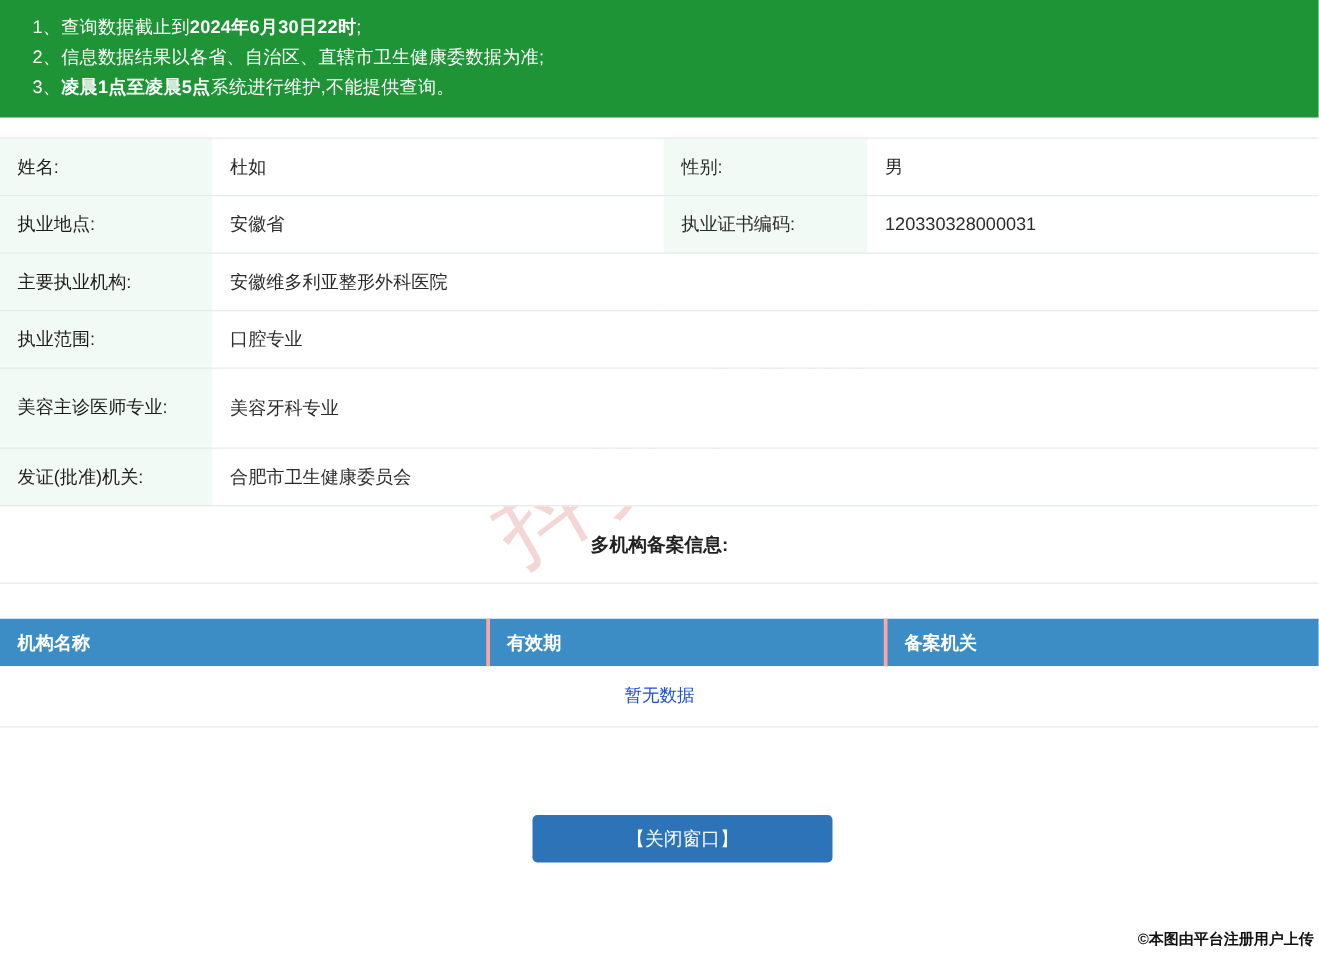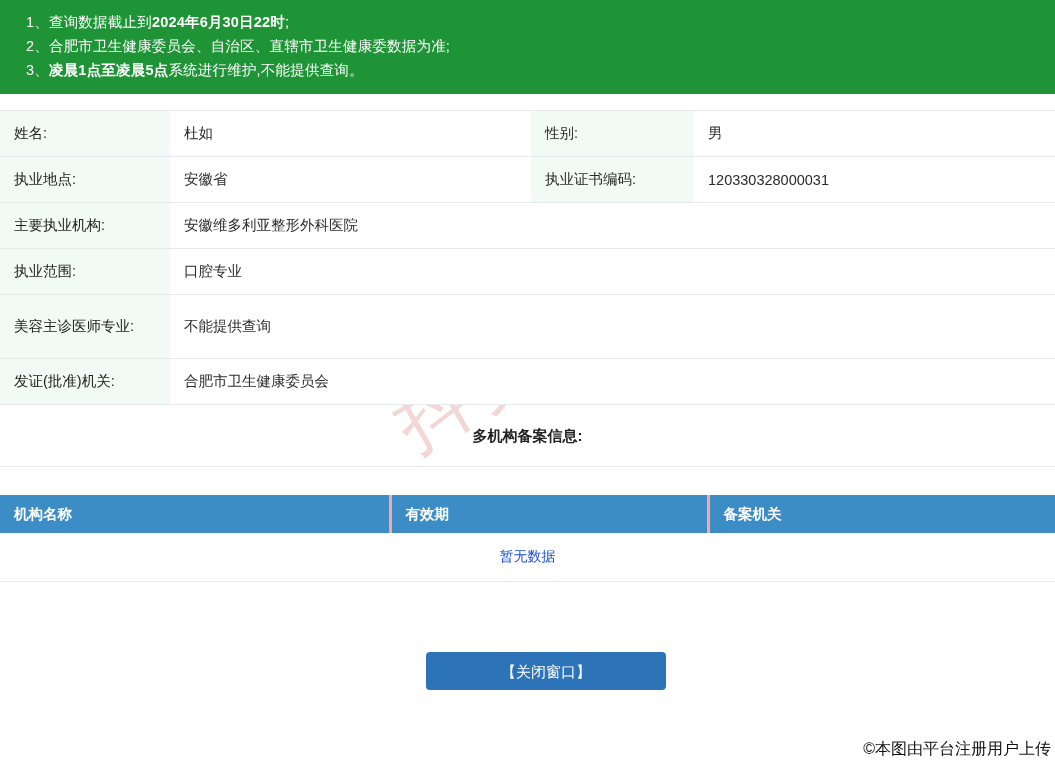--- a/index.html
+++ b/index.html
@@ -160,37 +160,37 @@
     letter-spacing: 8px;
     pointer-events: none;
     z-index: 1;
     white-space: nowrap;
   }
 
   .corner-note {
     position: absolute;
     right: 4px;
     bottom: 4px;
-    font-size: 16px;
+    font-size: 12px;
     color: #111;
-    font-weight: normal;
+    font-weight: bold;
     z-index: 3;
   }
 </style>
 </head>
 <body>
 
 <div class="notice">
   <div class="notice-line">
     <span class="num">1、</span>
     <span class="txt">查询数据截止到<b>2024年6月30日22时</b>;</span>
   </div>
   <div class="notice-line">
     <span class="num">2、</span>
-    <span class="txt">合肥市卫生健康委员会、自治区、直辖市卫生健康委数据为准;</span>
+    <span class="txt">信息数据结果以各省、自治区、直辖市卫生健康委数据为准;</span>
   </div>
   <div class="notice-line">
     <span class="num">3、</span>
     <span class="txt"><b>凌晨1点至凌晨5点</b>系统进行维护,不能提供查询。</span>
   </div>
 </div>
 
 <div class="watermark">抖美无忧</div>
 
 <div class="info-wrap">
@@ -211,21 +211,21 @@
     <tr>
       <td class="lbl">主要执业机构:</td>
       <td class="val" colspan="3">安徽维多利亚整形外科医院</td>
     </tr>
     <tr>
       <td class="lbl">执业范围:</td>
       <td class="val" colspan="3">口腔专业</td>
     </tr>
     <tr class="row-tall">
       <td class="lbl tall">美容主诊医师专业:</td>
-      <td class="val" colspan="3">不能提供查询</td>
+      <td class="val" colspan="3">美容牙科专业</td>
     </tr>
     <tr>
       <td class="lbl">发证(批准)机关:</td>
       <td class="val" colspan="3">合肥市卫生健康委员会</td>
     </tr>
   </tbody>
     </table>
 </div>
 
 <div class="section-title">多机构备案信息:</div>

